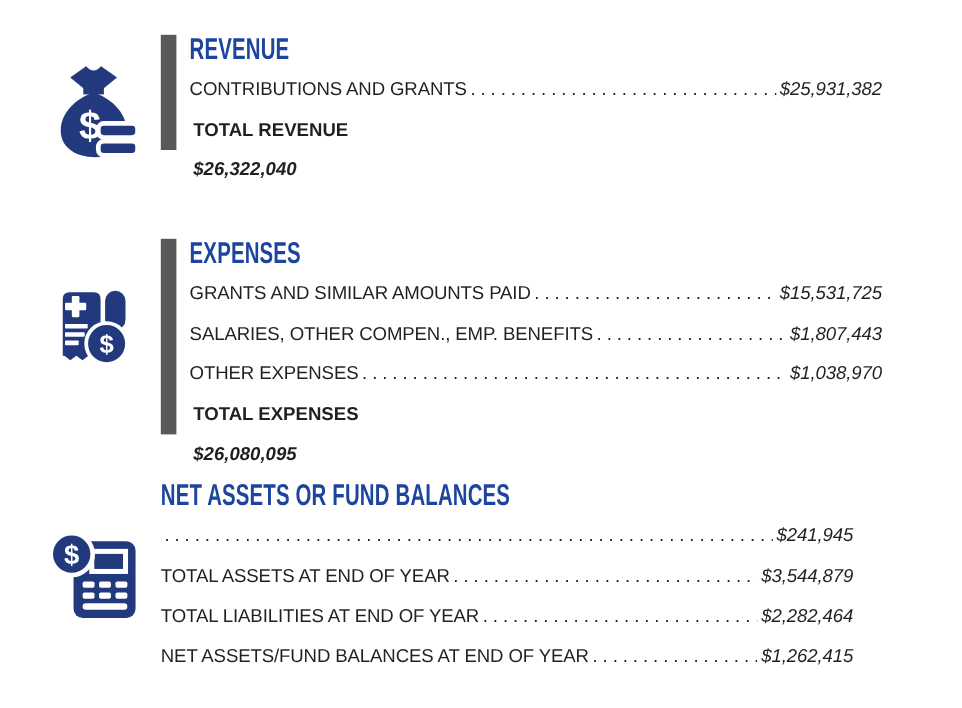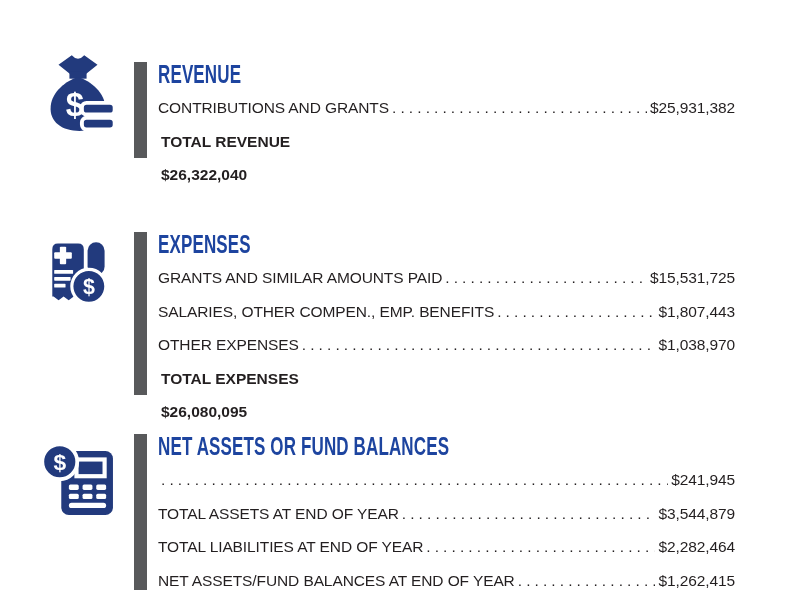--- a/index.html
+++ b/index.html
@@ -9,25 +9,24 @@
     font-family:"Liberation Sans", sans-serif;
     position:relative;
     color:#231f20;
     overflow:hidden;
   }
   .section{
     position:absolute;
     left:134px;
     display:flex;
     align-items:stretch;
-    margin-top:33px;
   }
   #section-revenue{top:29px;}
   #section-expenses{top:199px;}
-  #section-netassets{top:401px;}
+  #section-netassets{top:401px;flex-direction:column;}
   .vbar{
     width:13px;
     background:#58595b;
     margin-right:11px;
     flex:none;
   }
   .content{width:577px;}
   .section-title{
     display:inline-block;
     font-size:25px;
@@ -52,21 +51,21 @@
   .row .dots{
     flex:1;
     overflow:hidden;
     white-space:nowrap;
     margin:0 3px;
     min-width:12px;
   }
   .row .dots::after{
     content:". . . . . . . . . . . . . . . . . . . . . . . . . . . . . . . . . . . . . . . . . . . . . . . . . . . . . . . . . . . . . . . . . . . . . . . . . . . . . . . .";
   }
-  .row .value{white-space:nowrap;flex:none;text-align:right;}
+  .row .value{white-space:nowrap;flex:none;text-align:right;font-style:italic;}
   .row.bold{font-weight:bold;letter-spacing:0;flex-direction:column;}
   .icon{position:absolute;}
   #icon-money-bag{left:39px;top:53px;width:78px;height:81px;}
   #icon-expense-receipt{left:46px;top:236px;width:63px;height:73px;}
   #icon-calculator-dollar{left:40px;top:442px;width:76px;height:76px;}
   svg{display:block;overflow:visible;}
 </style>
 </head>
 <body>
 

